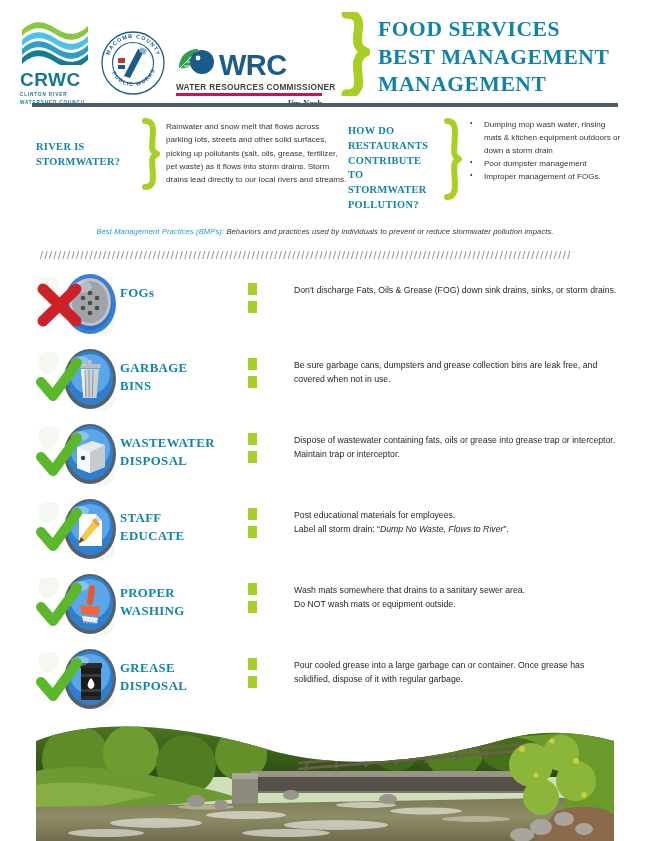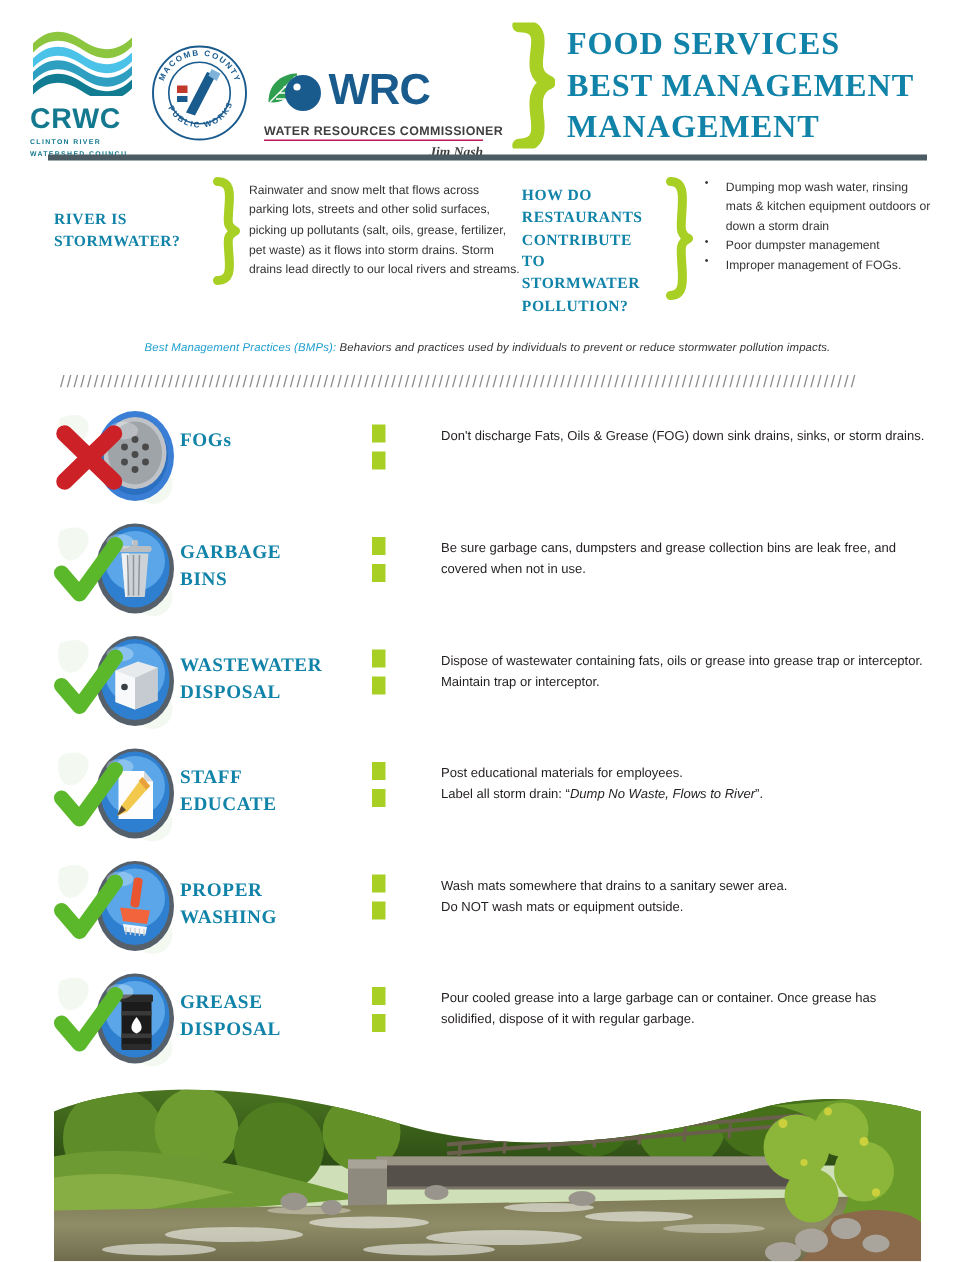--- a/index.html
+++ b/index.html
@@ -48,53 +48,53 @@
     color: #14798f;
     line-height: 1.55;
     margin-top: 1px;
   }
 
   
   .macomb { width: 66px; height: 66px; position: relative; }
 
   
   .wrc { width: 150px; padding-left: 4px; }
-  .wrc-top { display: flex; align-items: flex-start; gap: 3px; margin-top: 28px; }
+  .wrc-top { display: flex; align-items: flex-end; gap: 3px; margin-top: 28px; }
   .wrc-word {
     font-family: "Liberation Sans", sans-serif;
     font-weight: bold;
     font-size: 29px;
     color: #1a5b8e;
     letter-spacing: -0.5px;
     line-height: 1;
   }
   .wrc-sub {
     font-size: 8.3px;
     font-weight: bold;
     letter-spacing: 0.25px;
     color: #3f3f3f;
-    border-bottom: 1px solid #be185d;
+    border-bottom: 3px solid #be185d;
     padding-bottom: 1px;
     margin-top: 2px;
     white-space: nowrap;
   }
   .wrc-name {
     font-family: "Liberation Serif", serif;
     font-style: italic;
     font-weight: bold;
     font-size: 9px;
     color: #3f3f3f;
     text-align: right;
     margin-top: 2px;
   }
 
   
   .title-block {
     display: flex;
-    align-items: flex-end;
+    align-items: flex-start;
     margin-left: 14px;
     padding-top: 2px;
   }
   .brace-big { width: 34px; height: 84px; flex: 0 0 34px; }
   .titles {
     margin-left: 8px;
     padding-top: 4px;
   }
   .titles .tline {
     font-family: "Liberation Serif", serif;

